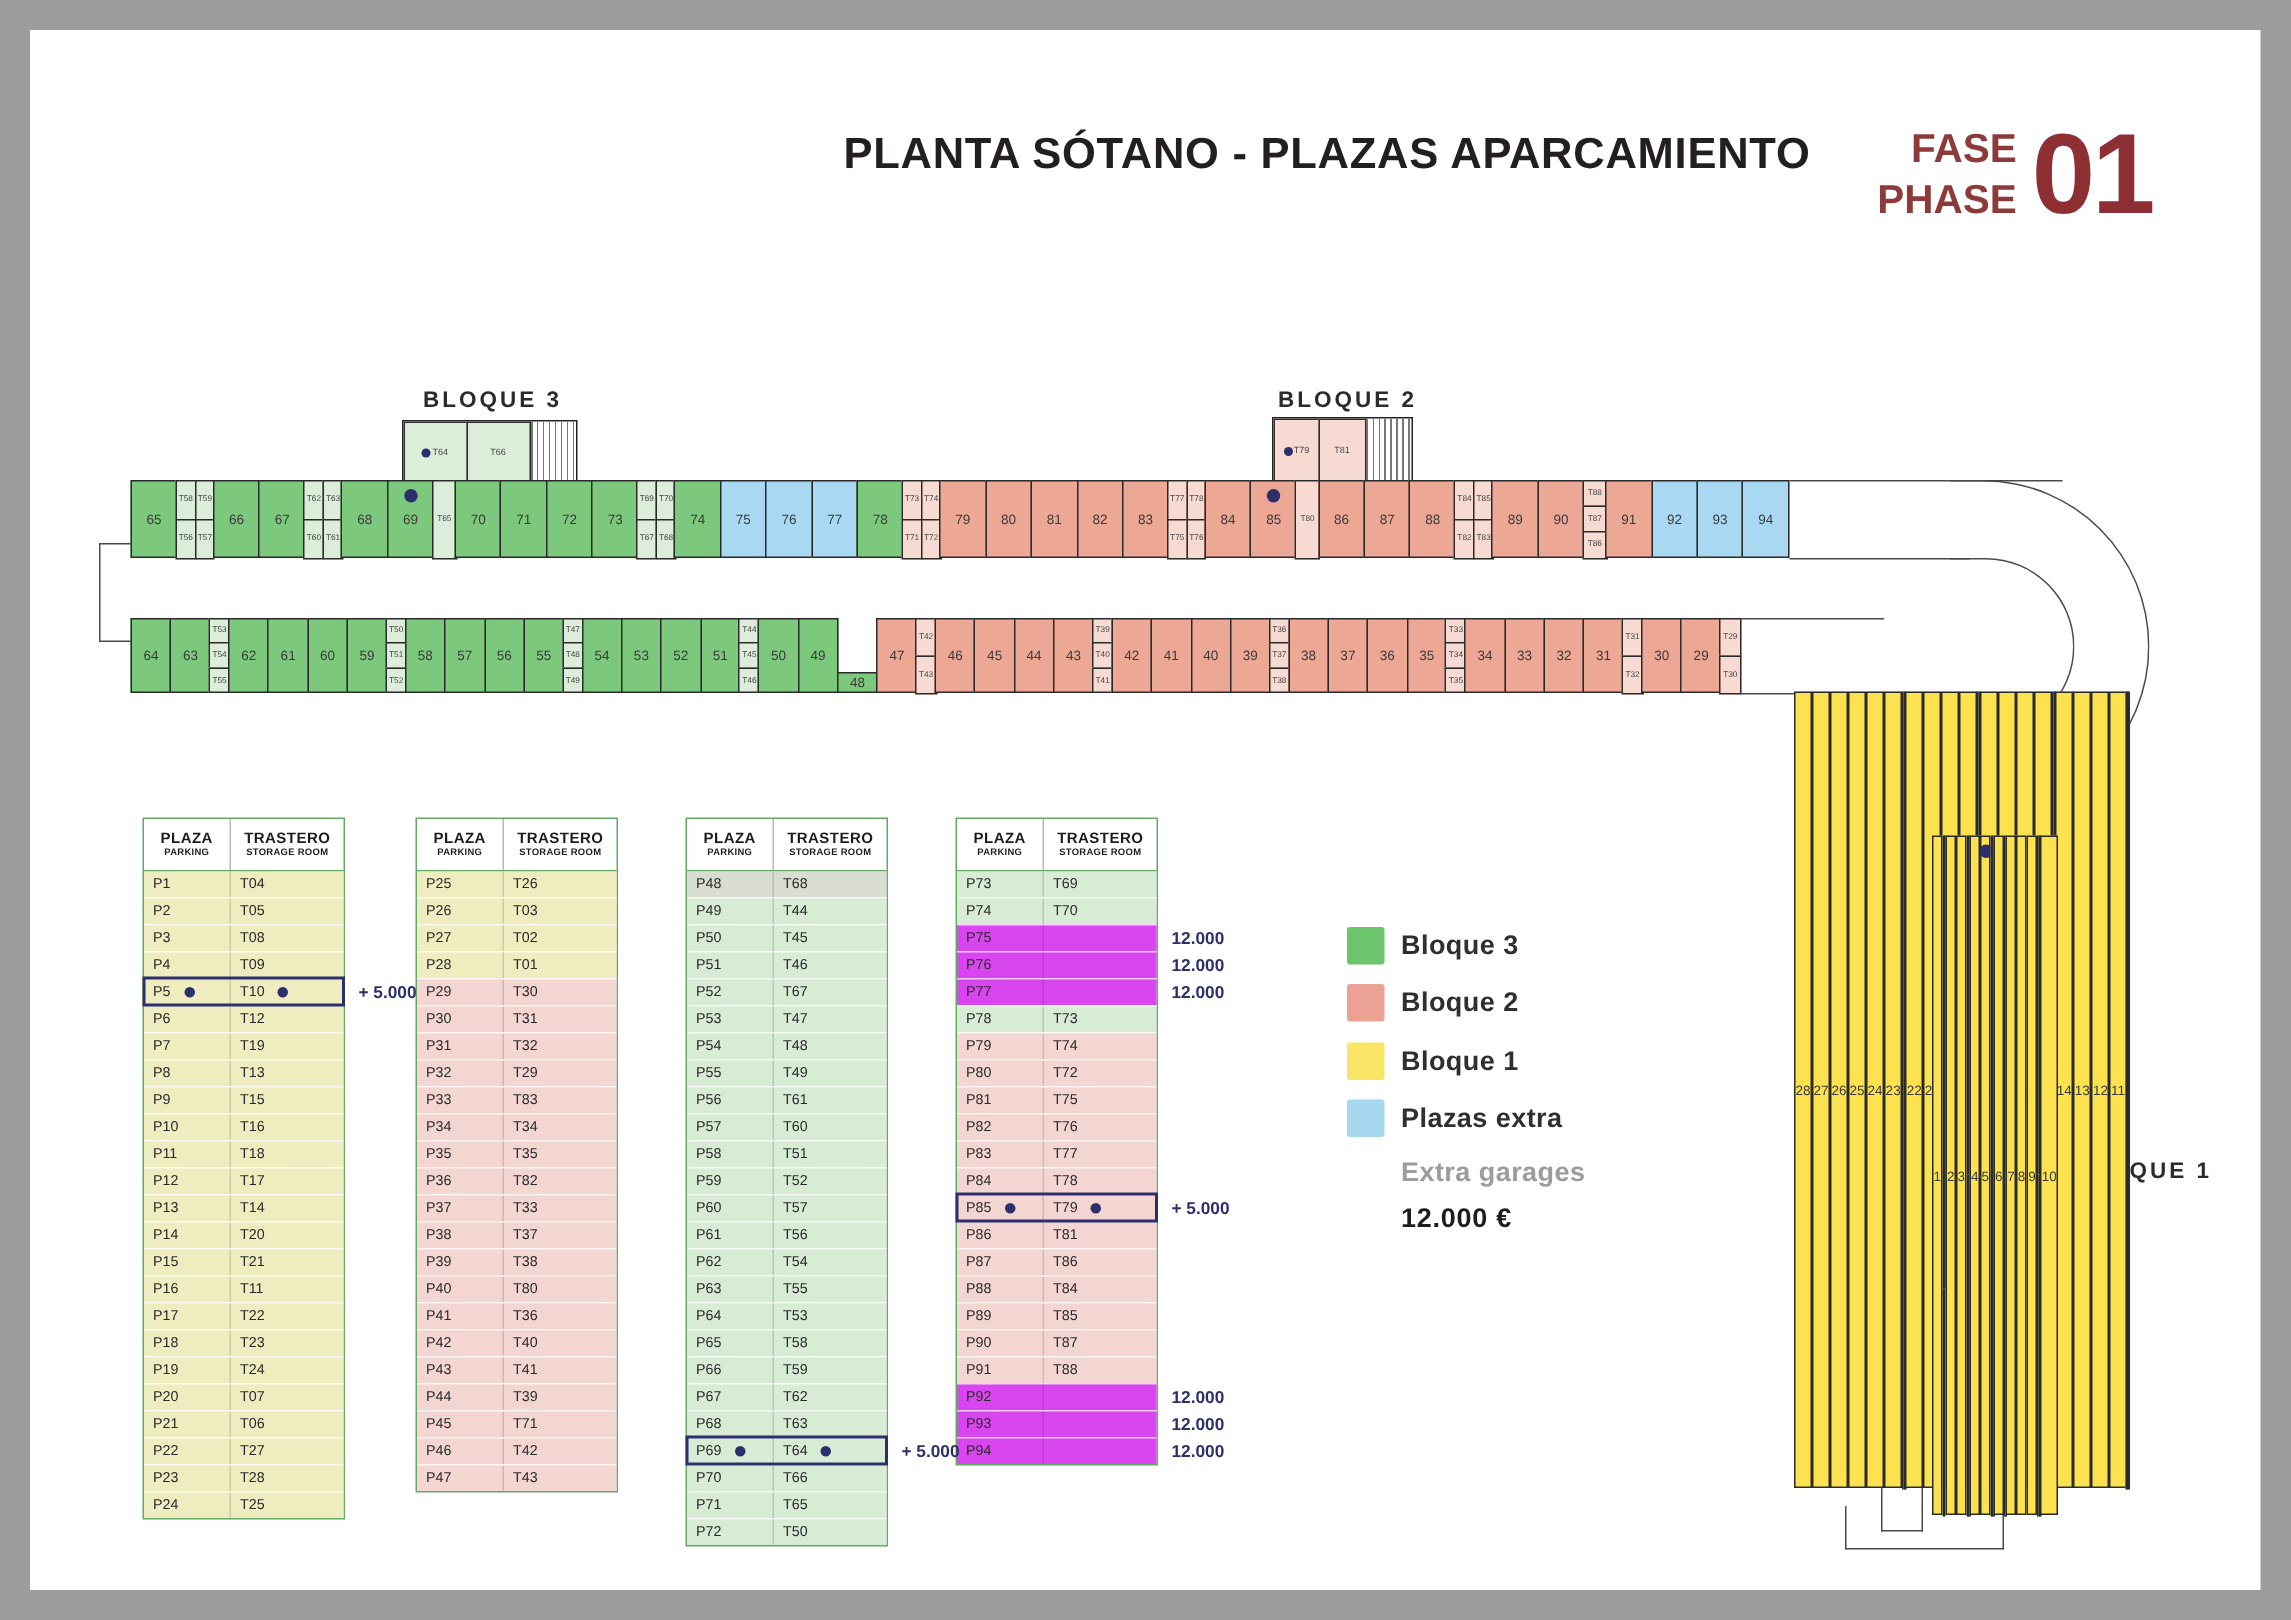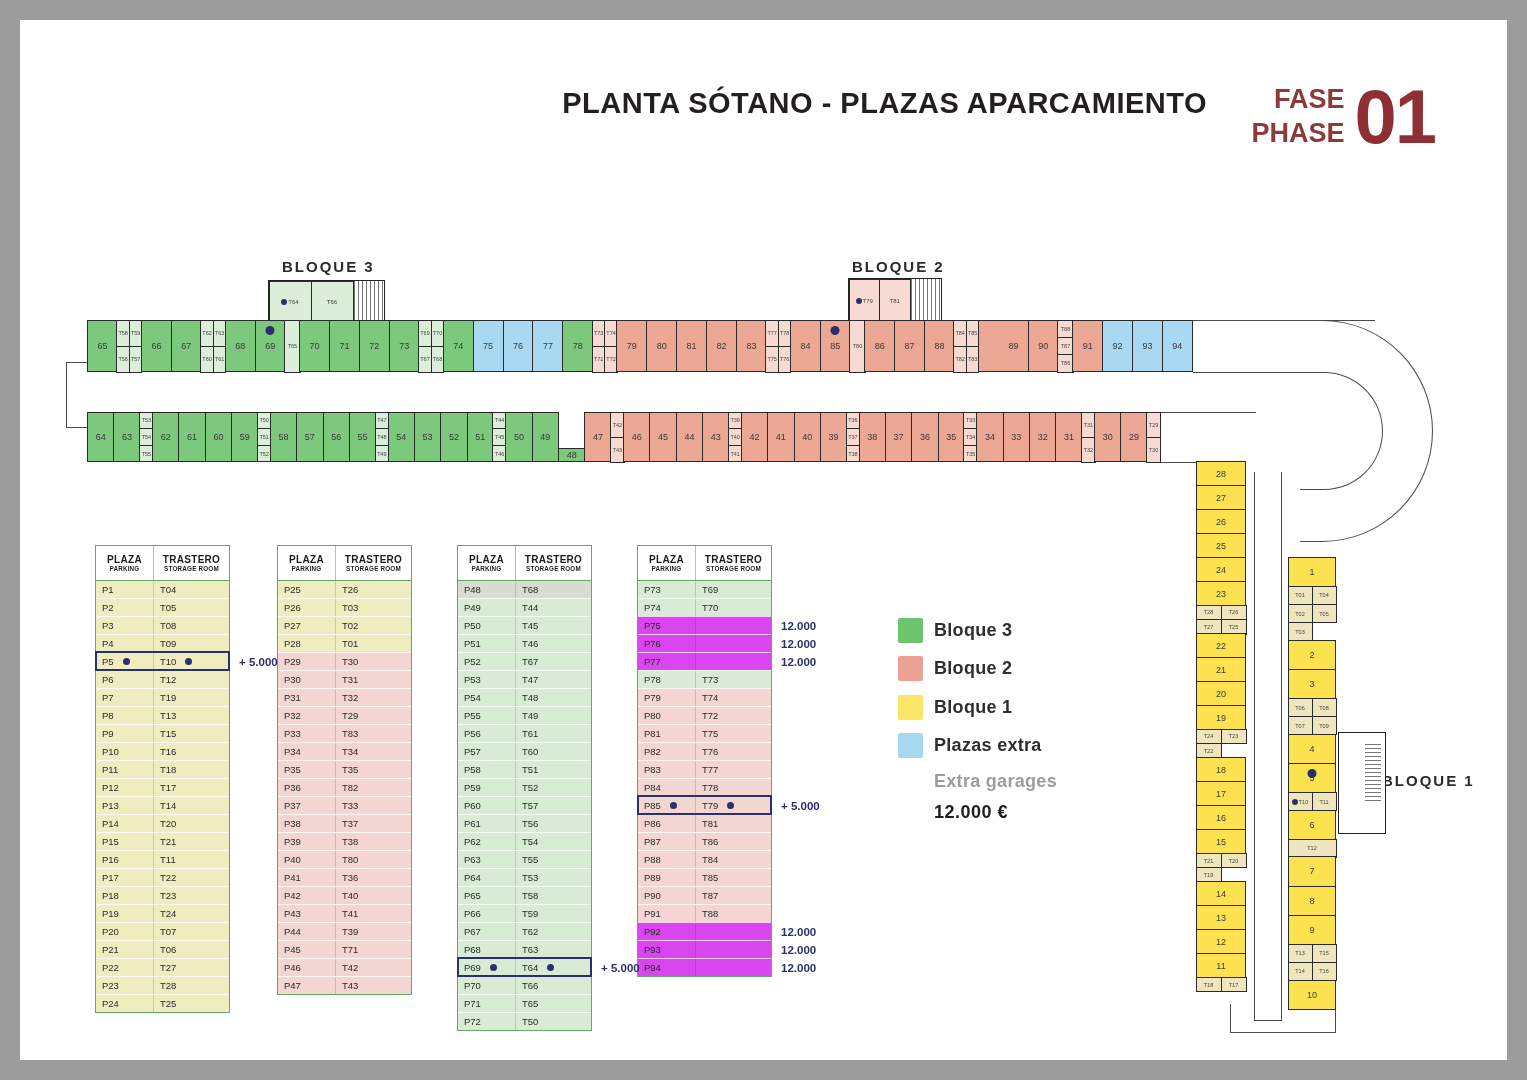--- a/index.html
+++ b/index.html
@@ -19,21 +19,21 @@
   
   .plan{position:absolute;inset:0;}
   .blk-label{position:absolute;font-size:15px;font-weight:700;color:#2b2b2b;letter-spacing:2px;}
   #lbl-b3{left:262px;top:238px;}
   #lbl-b2{left:832px;top:238px;}
   #lbl-b1{left:1362px;top:752px;}
 
   .strip{position:absolute;display:flex;}
   #strip-top{left:68px;top:300px;width:1105px;height:52px;}
   #strip-bottom{left:68px;top:392px;width:1072px;height:50px;}
-  .vcol{position:absolute;display:flex;flex-direction:column;}
+  .vcol{position:absolute;display:flex;}
   #colA{left:1176px;top:442px;width:50px;height:530px;}
   #colB{left:1268px;top:538px;width:48px;height:452px;}
 
   .stall{position:relative;border:1px solid #2a2a2a;margin-left:-1px;display:flex;align-items:center;justify-content:center;}
   .vcol .stall{margin-left:0;margin-top:-1px;}
   .stall .num{font-size:9px;color:#3a3a3a;}
   .stall.c-g{background:#7cc87c;}
   .stall.c-s{background:#eca795;}
   .stall.c-b{background:#a9d9f2;}
   .stall.c-y{background:#fbe24e;}
@@ -322,21 +322,21 @@
             <div class="scell">
               <span>T85</span>
             </div>
             <div class="scell">
               <span>T82</span>
             </div>
             <div class="scell">
               <span>T83</span>
             </div>
           </div>
-          <div class="stall c-s" style="flex: 30 1 0px; padding-left: 20px;">
+          <div class="stall c-s" style="flex: 30 1 0px;">
             <span class="num">89</span>
           </div>
           <div class="stall c-s" style="flex: 30 1 0px;">
             <span class="num">90</span>
           </div>
           <div class="store c-s w1" style="flex: 16 1 0px;">
             <div class="scell">
               <span>T88</span>
             </div>
             <div class="scell">

